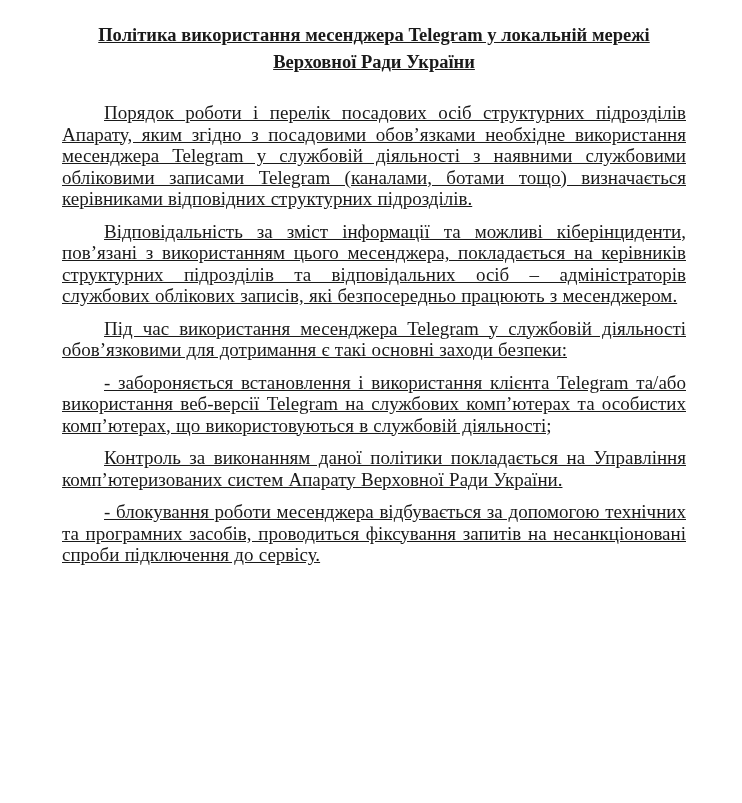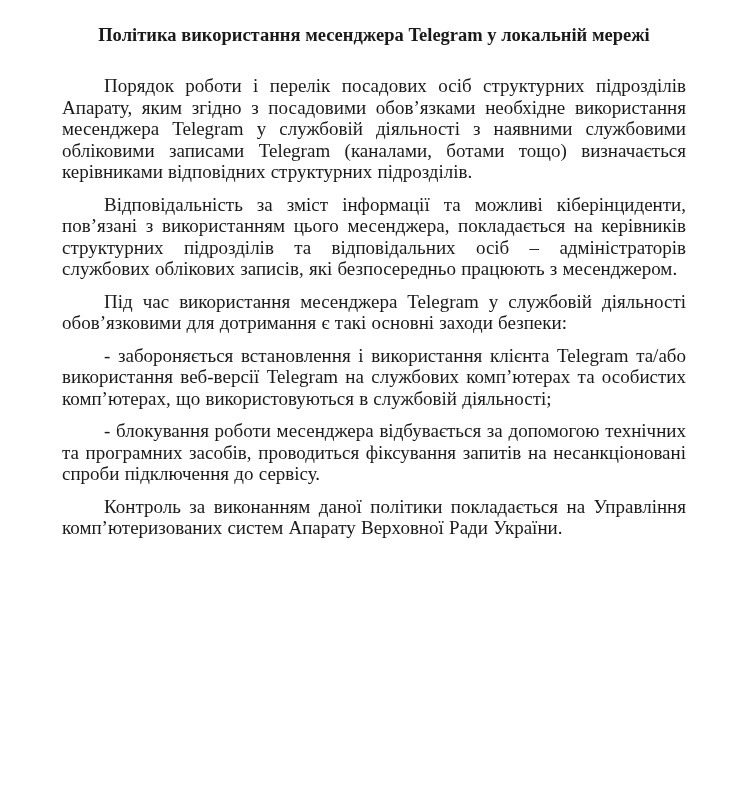--- a/index.html
+++ b/index.html
@@ -10,20 +10,21 @@
   body {
     font-family: "Liberation Serif", "DejaVu Serif", serif;
     color: var(--text-color, #1a1a1a);
   }
   .page {
     width: 742px;
     height: 803px;
     background: var(--page-bg, #ffffff);
     padding: 22px 56px 0 62px;
     overflow: hidden;
+    text-decoration: underline;
   }
   .title {
     font-size: 18.5px;
     font-weight: 700;
     line-height: 27px;
     text-align: center;
     margin-bottom: 26px;
   }
   .title-line { display: block; }
   .para {
@@ -39,29 +40,30 @@
     background: var(--highlight-color, #aed2ea);
   }
 </style>
 </head>
 <body>
 
 <div class="page">
 
   <h1 class="title">
       <span class="title-line">Політика використання месенджера Telegram у локальній мережі</span>
+      <span class="title-line">Верховної Ради України</span>
     </h1>
 
   <p class="para">Порядок роботи і перелік посадових осіб структурних підрозділів Апарату, яким згідно з посадовими обов’язками необхідне використання месенджера Telegram у службовій діяльності з наявними службовими обліковими записами Telegram (каналами, ботами тощо) визначається керівниками відповідних структурних підрозділів.</p>
 
   <p class="para">Відповідальність за зміст інформації та можливі кіберінциденти, пов’язані з використанням цього месенджера, покладається на керівників структурних підрозділів та відповідальних осіб – адміністраторів службових облікових записів, які безпосередньо працюють з месенджером.</p>
 
   <p class="para">Під час використання месенджера Telegram у службовій діяльності обов’язковими для дотримання є такі основні заходи безпеки:</p>
 
 
 
   <p class="para">- забороняється встановлення і використання клієнта Telegram та/або використання веб-версії Telegram на службових комп’ютерах та особистих комп’ютерах, що використовуються в службовій діяльності;</p>
 
+  <p class="para">Контроль за виконанням даної політики покладається на Управління комп’ютеризованих систем Апарату Верховної Ради України.</p>
+
   <p class="para">- блокування роботи месенджера відбувається за допомогою технічних та програмних засобів, проводиться фіксування запитів на несанкціоновані спроби підключення до сервісу.</p>
-
-  <p class="para">Контроль за виконанням даної політики покладається на Управління комп’ютеризованих систем Апарату Верховної Ради України.</p>
 
 </div>
 
 </body></html>

